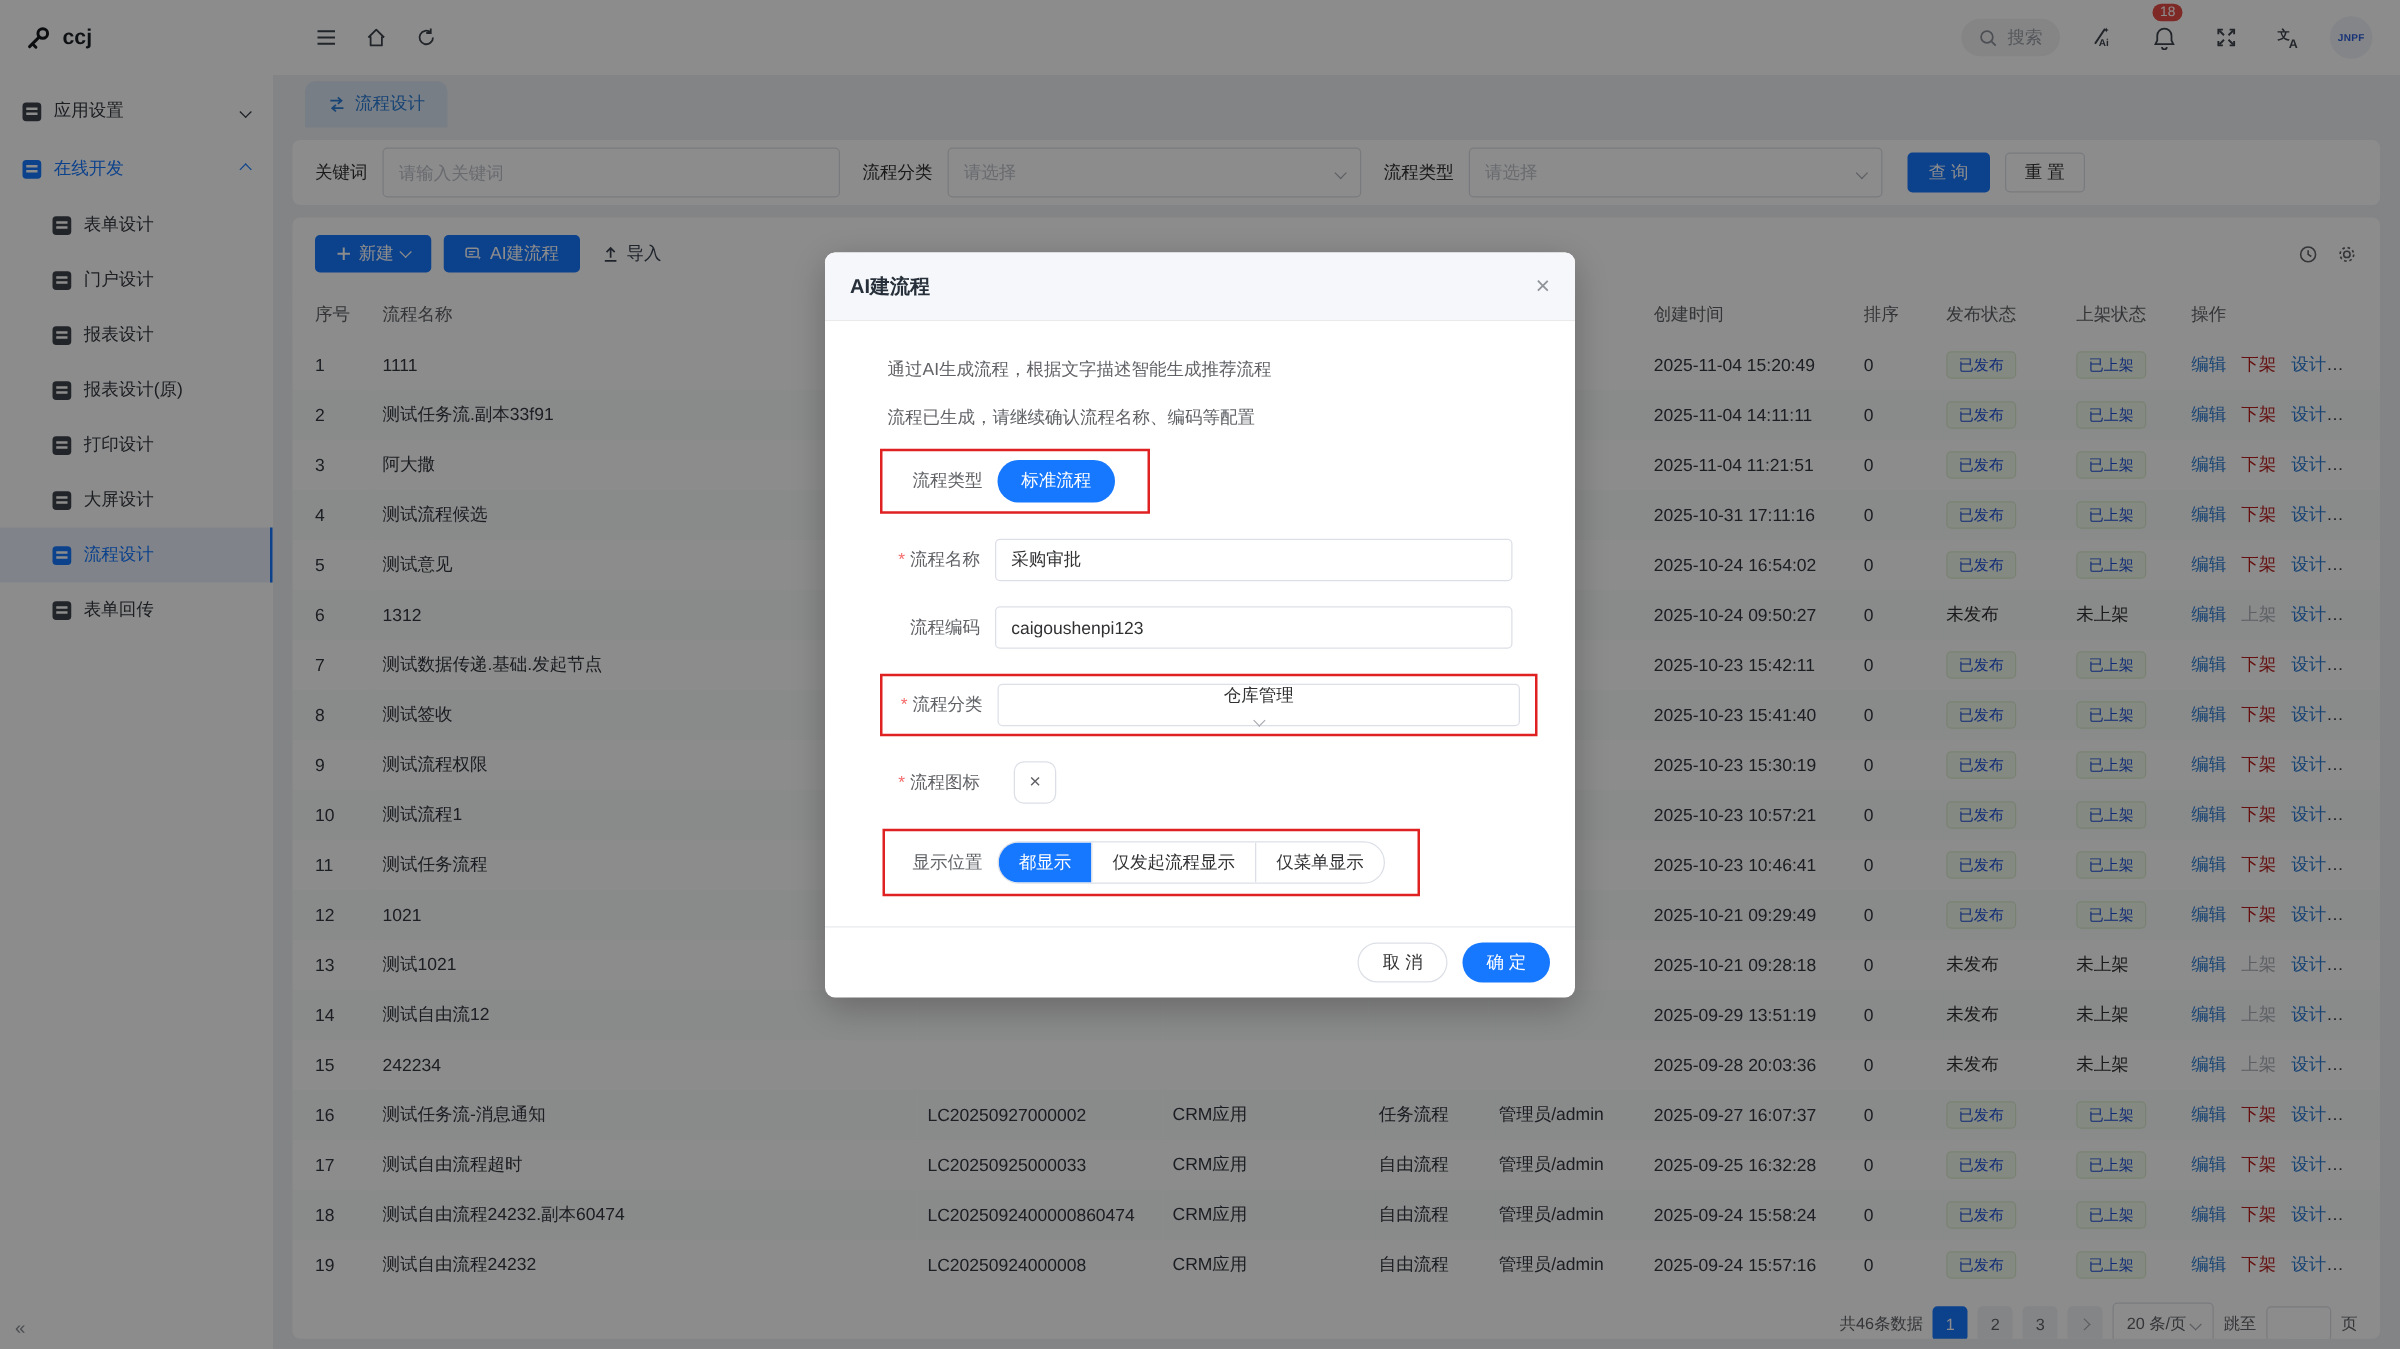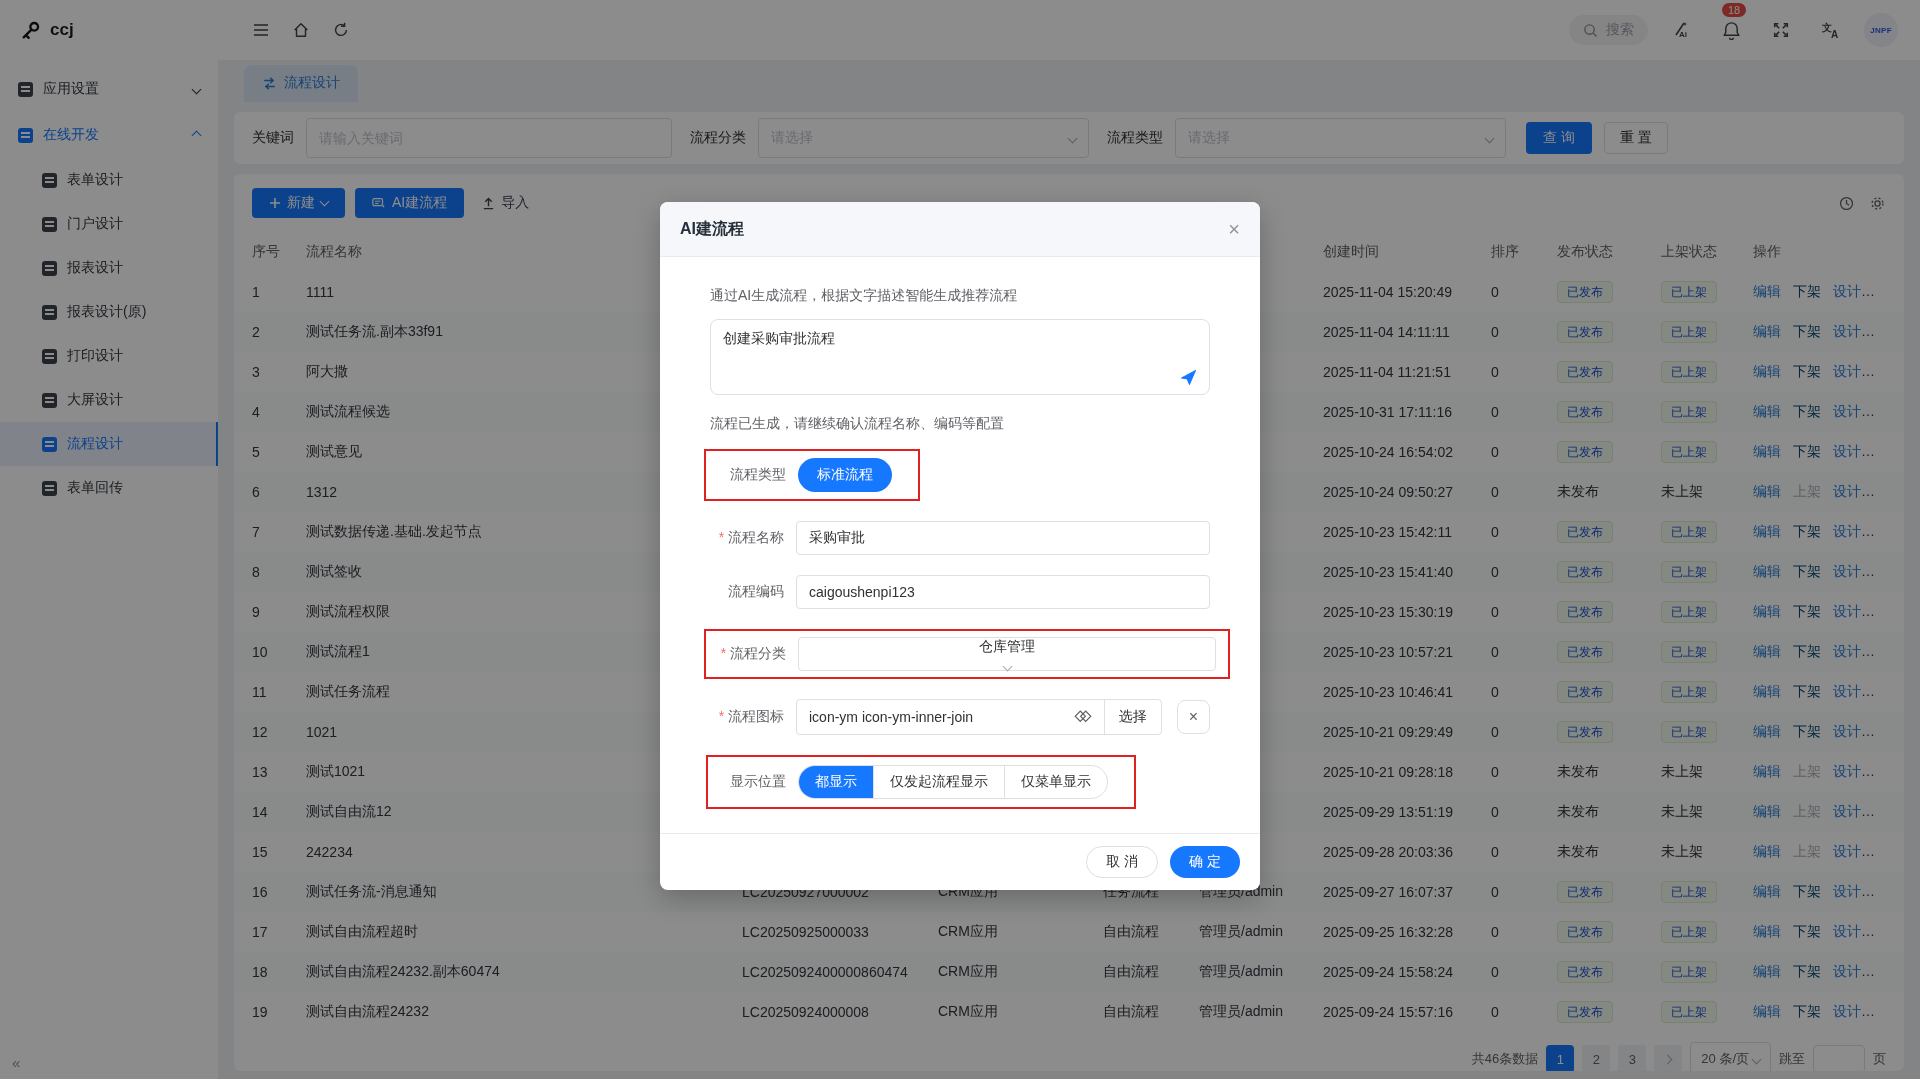--- a/index.html
+++ b/index.html
@@ -60,21 +60,21 @@
 
   
   table { width:100%; border-collapse:collapse; table-layout:fixed; font-size:14px; }
   th { color:#606266; font-weight:normal; text-align:left; height:40px; padding:0 8px; background:#fff; }
   td { height:40px; padding:0 8px; color:#32373e; white-space:nowrap; overflow:hidden; text-overflow:ellipsis; }
   tr.striped td { background:#fafbfc; }
   th:first-child, td:first-child { padding-left:18px; }
   .badge-green { display:inline-block; font-size:12px; color:#1d4ed8; background:#f0f9eb; border:1px solid #dcedd0; border-radius:4px; padding:2px 9px; line-height:16px; }
   .plain-state { color:#303133; }
   .act { color:#2b7cd3; cursor:pointer; margin-right:12px; }
-  .act.red { color:#0c4a6e; }
+  .act.red { color:#b91c1c; }
   .act.dis { color:#a9aeb6; }
   .act.more { margin-right:0; }
   .act .chev { width:6px; height:6px; margin-left:3px; margin-bottom:1px; }
 
   
   .pager { margin-top:auto; display:flex; align-items:center; justify-content:flex-end; gap:8px; padding:10px 18px 12px; color:#606266; font-size:13px; }
   .pg-chip { min-width:28px; height:28px; border-radius:4px; background:#f0f2f5; display:flex; align-items:center; justify-content:center; cursor:pointer; color:#606266; padding:0 6px; }
   .pg-chip.active { background:#1677ff; color:#fff; }
   .pg-sel { height:28px; border:1px solid #dcdfe6; border-radius:4px; display:flex; align-items:center; gap:4px; padding:16px 10px; cursor:pointer; }
   .pg-jump { width:52px; height:28px; border:1px solid #dcdfe6; border-radius:4px; }
@@ -601,28 +601,20 @@
 </div>
 
 <div class="overlay"></div>
 <div class="modal">
   <div class="m-hdr">
     <span class="m-title">AI建流程</span>
     <span class="m-close">×</span>
   </div>
   <div class="m-body">
     <div class="m-desc">通过AI生成流程，根据文字描述智能生成推荐流程</div>
-    <div class="prompt-box">
-      <textarea style="">创建采购审批流程</textarea>
-      <span class="send-ico">
-        <svg width="17" height="17" viewBox="0 0 18 18">
-            <path d="M1.5 9.5 L16.5 1.5 L10 16.5 L7.5 10.5 Z M7.5 10.5 L16.5 1.5" fill="#1677ff" stroke="#1677ff" stroke-width="1" stroke-linejoin="round"></path>
-          </svg>
-      </span>
-    </div>
     <div class="m-hint">流程已生成，请继续确认流程名称、编码等配置</div>
 
     <div class="frow">
       <div class="ann ann-type">
         <span class="flab">流程类型</span>
         <button class="pill-btn">标准流程</button>
       </div>
     </div>
 
     <div class="frow">
@@ -640,30 +632,20 @@
         <span class="flab req">流程分类</span>
         <div class="fsel">
           <span>仓库管理</span>
           <span class="chev down gray"></span>
         </div>
       </div>
     </div>
 
     <div class="frow">
       <span class="flab req">流程图标</span>
-      <div class="icon-group">
-        <input value="icon-ym icon-ym-inner-join" style="">
-        <span class="ig-prev">
-          <svg width="18" height="18" viewBox="0 0 20 20">
-              <rect x="3" y="5.2" width="8" height="8" transform="rotate(45 7 9.2)" fill="none" stroke="#606266" stroke-width="1.3"></rect>
-              <rect x="9" y="5.2" width="8" height="8" transform="rotate(45 13 9.2)" fill="none" stroke="#606266" stroke-width="1.3"></rect>
-            </svg>
-        </span>
-        <span class="ig-btn">选择</span>
-      </div>
       <span class="sq-x">×</span>
     </div>
 
     <div class="frow" style="margin-bottom:14px">
       <div class="ann ann-pos">
         <span class="flab">显示位置</span>
         <div class="seg">
             <span class="seg-opt sel-on">都显示</span>
             <span class="seg-opt">仅发起流程显示</span>
             <span class="seg-opt">仅菜单显示</span>

